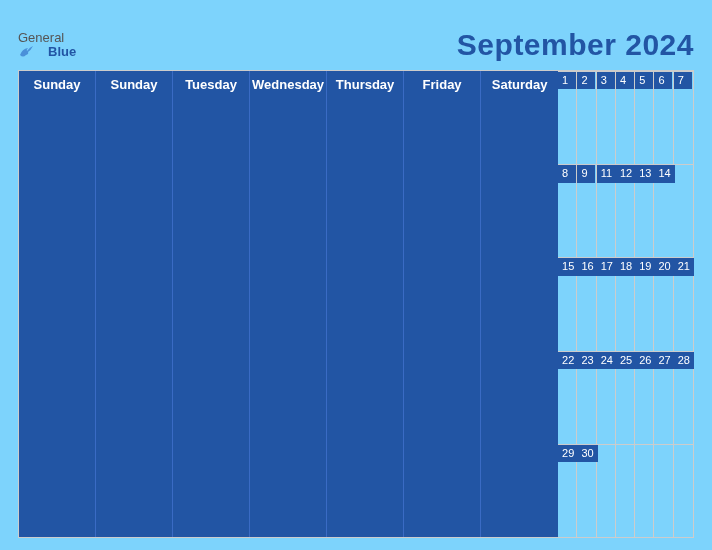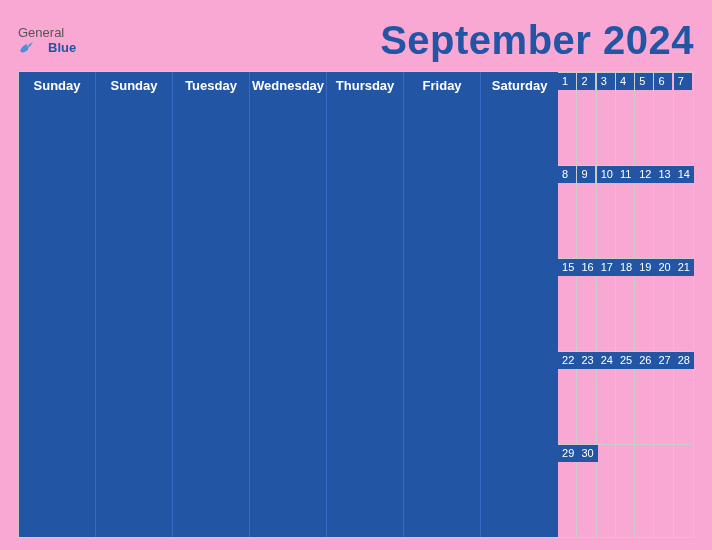--- a/index.html
+++ b/index.html
@@ -6,22 +6,22 @@
     body {
       font-family: Arial, sans-serif;
       background: #fff;
       width: 712px;
       height: 550px;
       overflow: hidden;
     }
     .page {
       width: 712px;
       height: 550px;
-      background: #f9a8d4;
-      padding: 18px 18px 12px 18px;
+      background: #7dd3fc;
+      padding: 28px 18px 12px 18px;
       display: flex;
       flex-direction: column;
     }
     .header {
       display: flex;
       justify-content: space-between;
       align-items: center;
       margin-bottom: 8px;
     }
     .logo {
@@ -43,21 +43,21 @@
       display: flex;
       align-items: center;
       gap: 14px;
     }
     .logo-bird {
       display: inline-block;
       width: 16px;
       height: 14px;
     }
     .month-title {
-      font-size: 40px;
+      font-size: 30px;
       color: #2255a4;
       font-weight: bold;
       text-align: center;
       letter-spacing: 0.5px;
     }
     .calendar {
       flex: 1;
       display: flex;
       flex-direction: row;
       border: 1px solid #ccc;
@@ -163,23 +163,20 @@
           </div>
         </div>
         <div class="week-row">
           <div class="day-cell">
             <span class="day-number">8</span>
           </div>
           <div class="day-cell">
             <span class="day-number">9</span>
           </div>
           <div class="day-cell">
-            <span class="day-number">10</span>
-          </div>
-          <div class="day-cell">
             <span class="day-number">11</span>
           </div>
           <div class="day-cell">
             <span class="day-number">12</span>
           </div>
           <div class="day-cell">
             <span class="day-number">13</span>
           </div>
           <div class="day-cell">
             <span class="day-number">14</span>

